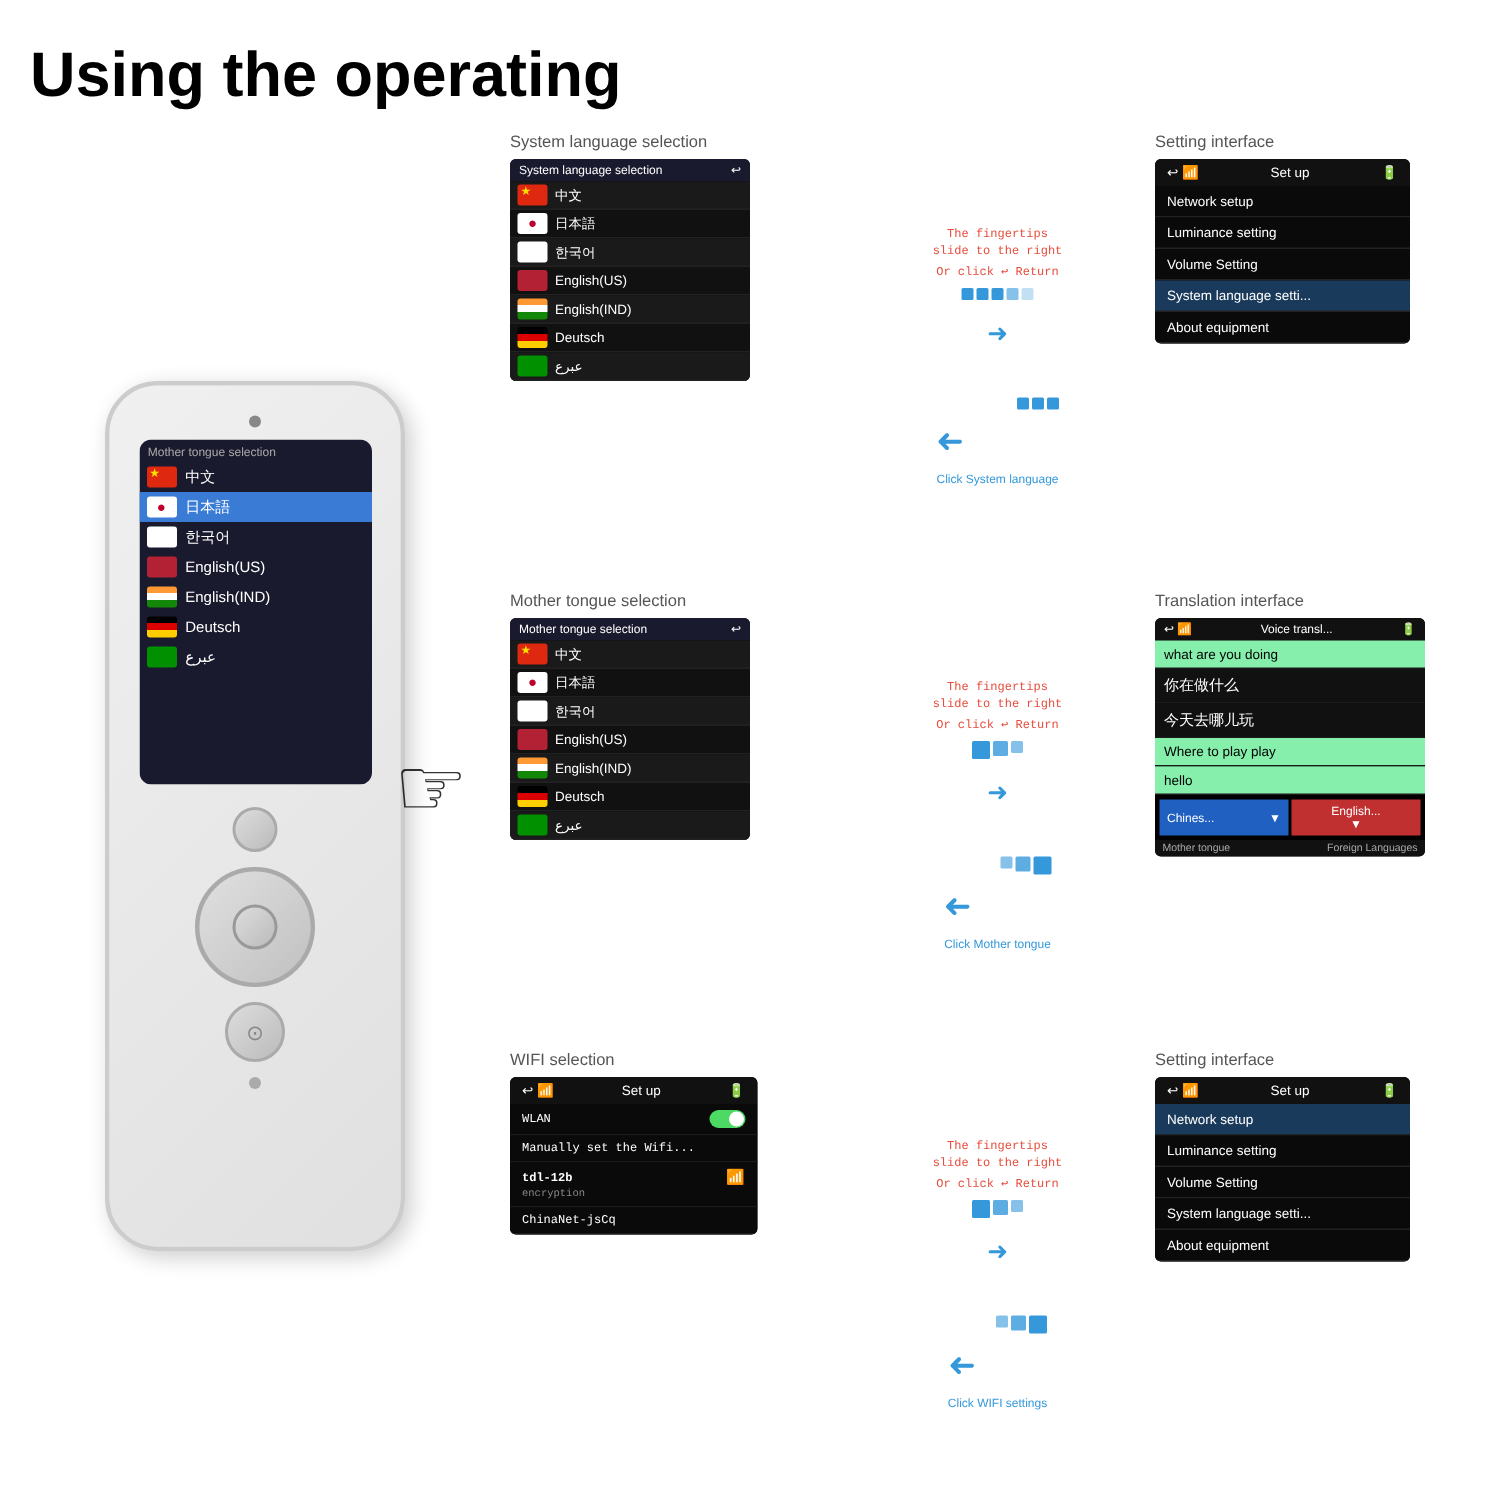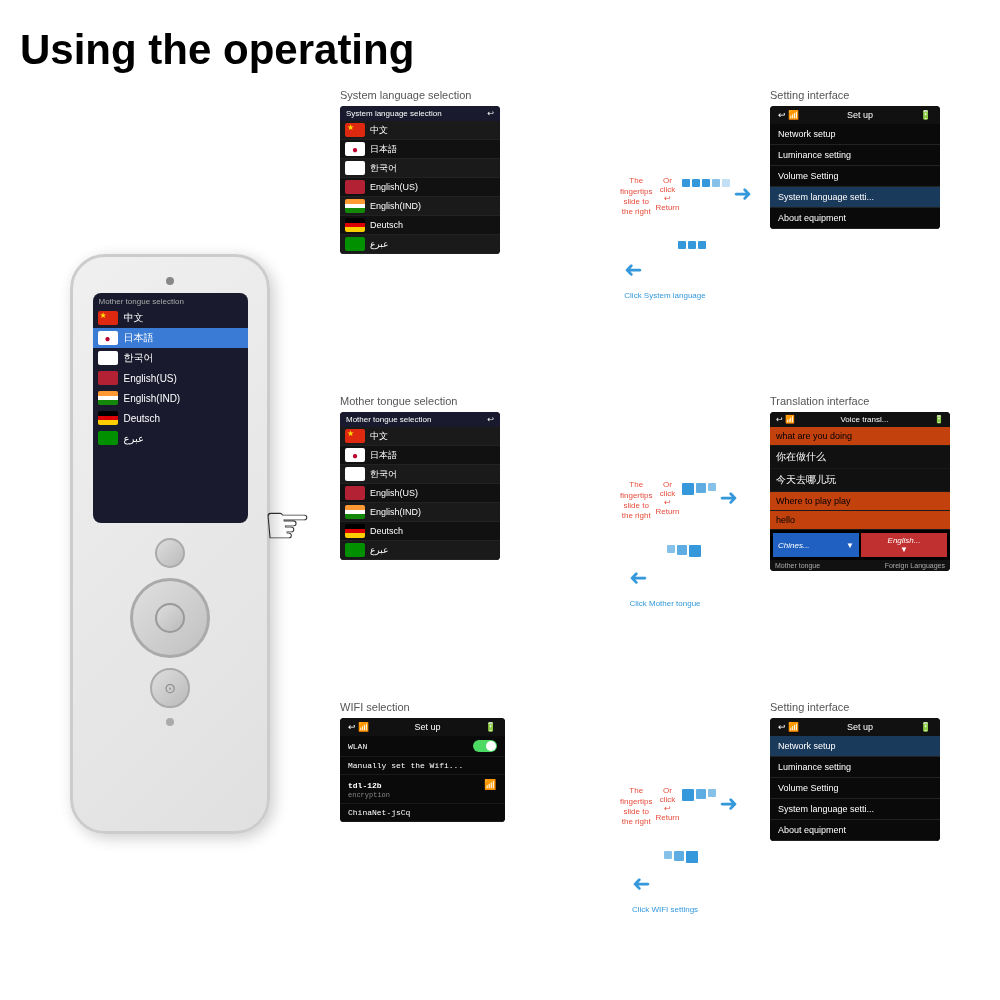--- a/index.html
+++ b/index.html
@@ -249,21 +249,21 @@
     }
 
     .trans-row {
       padding: 4px 6px;
       font-size: 9px;
       color: white;
       border-bottom: 1px solid #1a1a1a;
     }
 
     .trans-row.white-bg {
-      background: #c2410c;
+      background: #86efac;
       color: #000;
     }
 
     .trans-row.chinese-text {
       background: #111;
       color: white;
       font-size: 10px;
     }
 
     .trans-footer {
@@ -273,21 +273,20 @@
     }
 
     .lang-btn {
       flex: 1;
       padding: 3px 5px;
       font-size: 8px;
       color: white;
       display: flex;
       align-items: center;
       justify-content: space-between;
-      font-style: italic;
     }
 
     .lang-btn.chinese { background: #2060c0; }
     .lang-btn.english { background: #c03030; flex-direction: column; }
 
     .lang-footer-labels {
       display: flex;
       padding: 2px 5px;
       justify-content: space-between;
       font-size: 7px;
@@ -366,26 +365,28 @@
 
     .click-note {
       font-size: 8px;
       color: #3498db;
       margin-top: 3px;
       text-align: center;
     }
 
     .annotation-block {
       display: flex;
-      flex-direction: row;
+      flex-direction: column;
+      align-items: center;
       gap: 3px;
       font-size: 8px;
       color: #e74c3c;
       text-align: center;
       width: 90px;
+      font-family: Liberation Mono, monospace;
     }
 
     
     .panels-grid {
       flex: 1;
       display: grid;
       grid-template-columns: 220px auto 210px;
       grid-template-rows: repeat(3, 1fr);
       gap: 8px;
       padding: 5px 10px;

